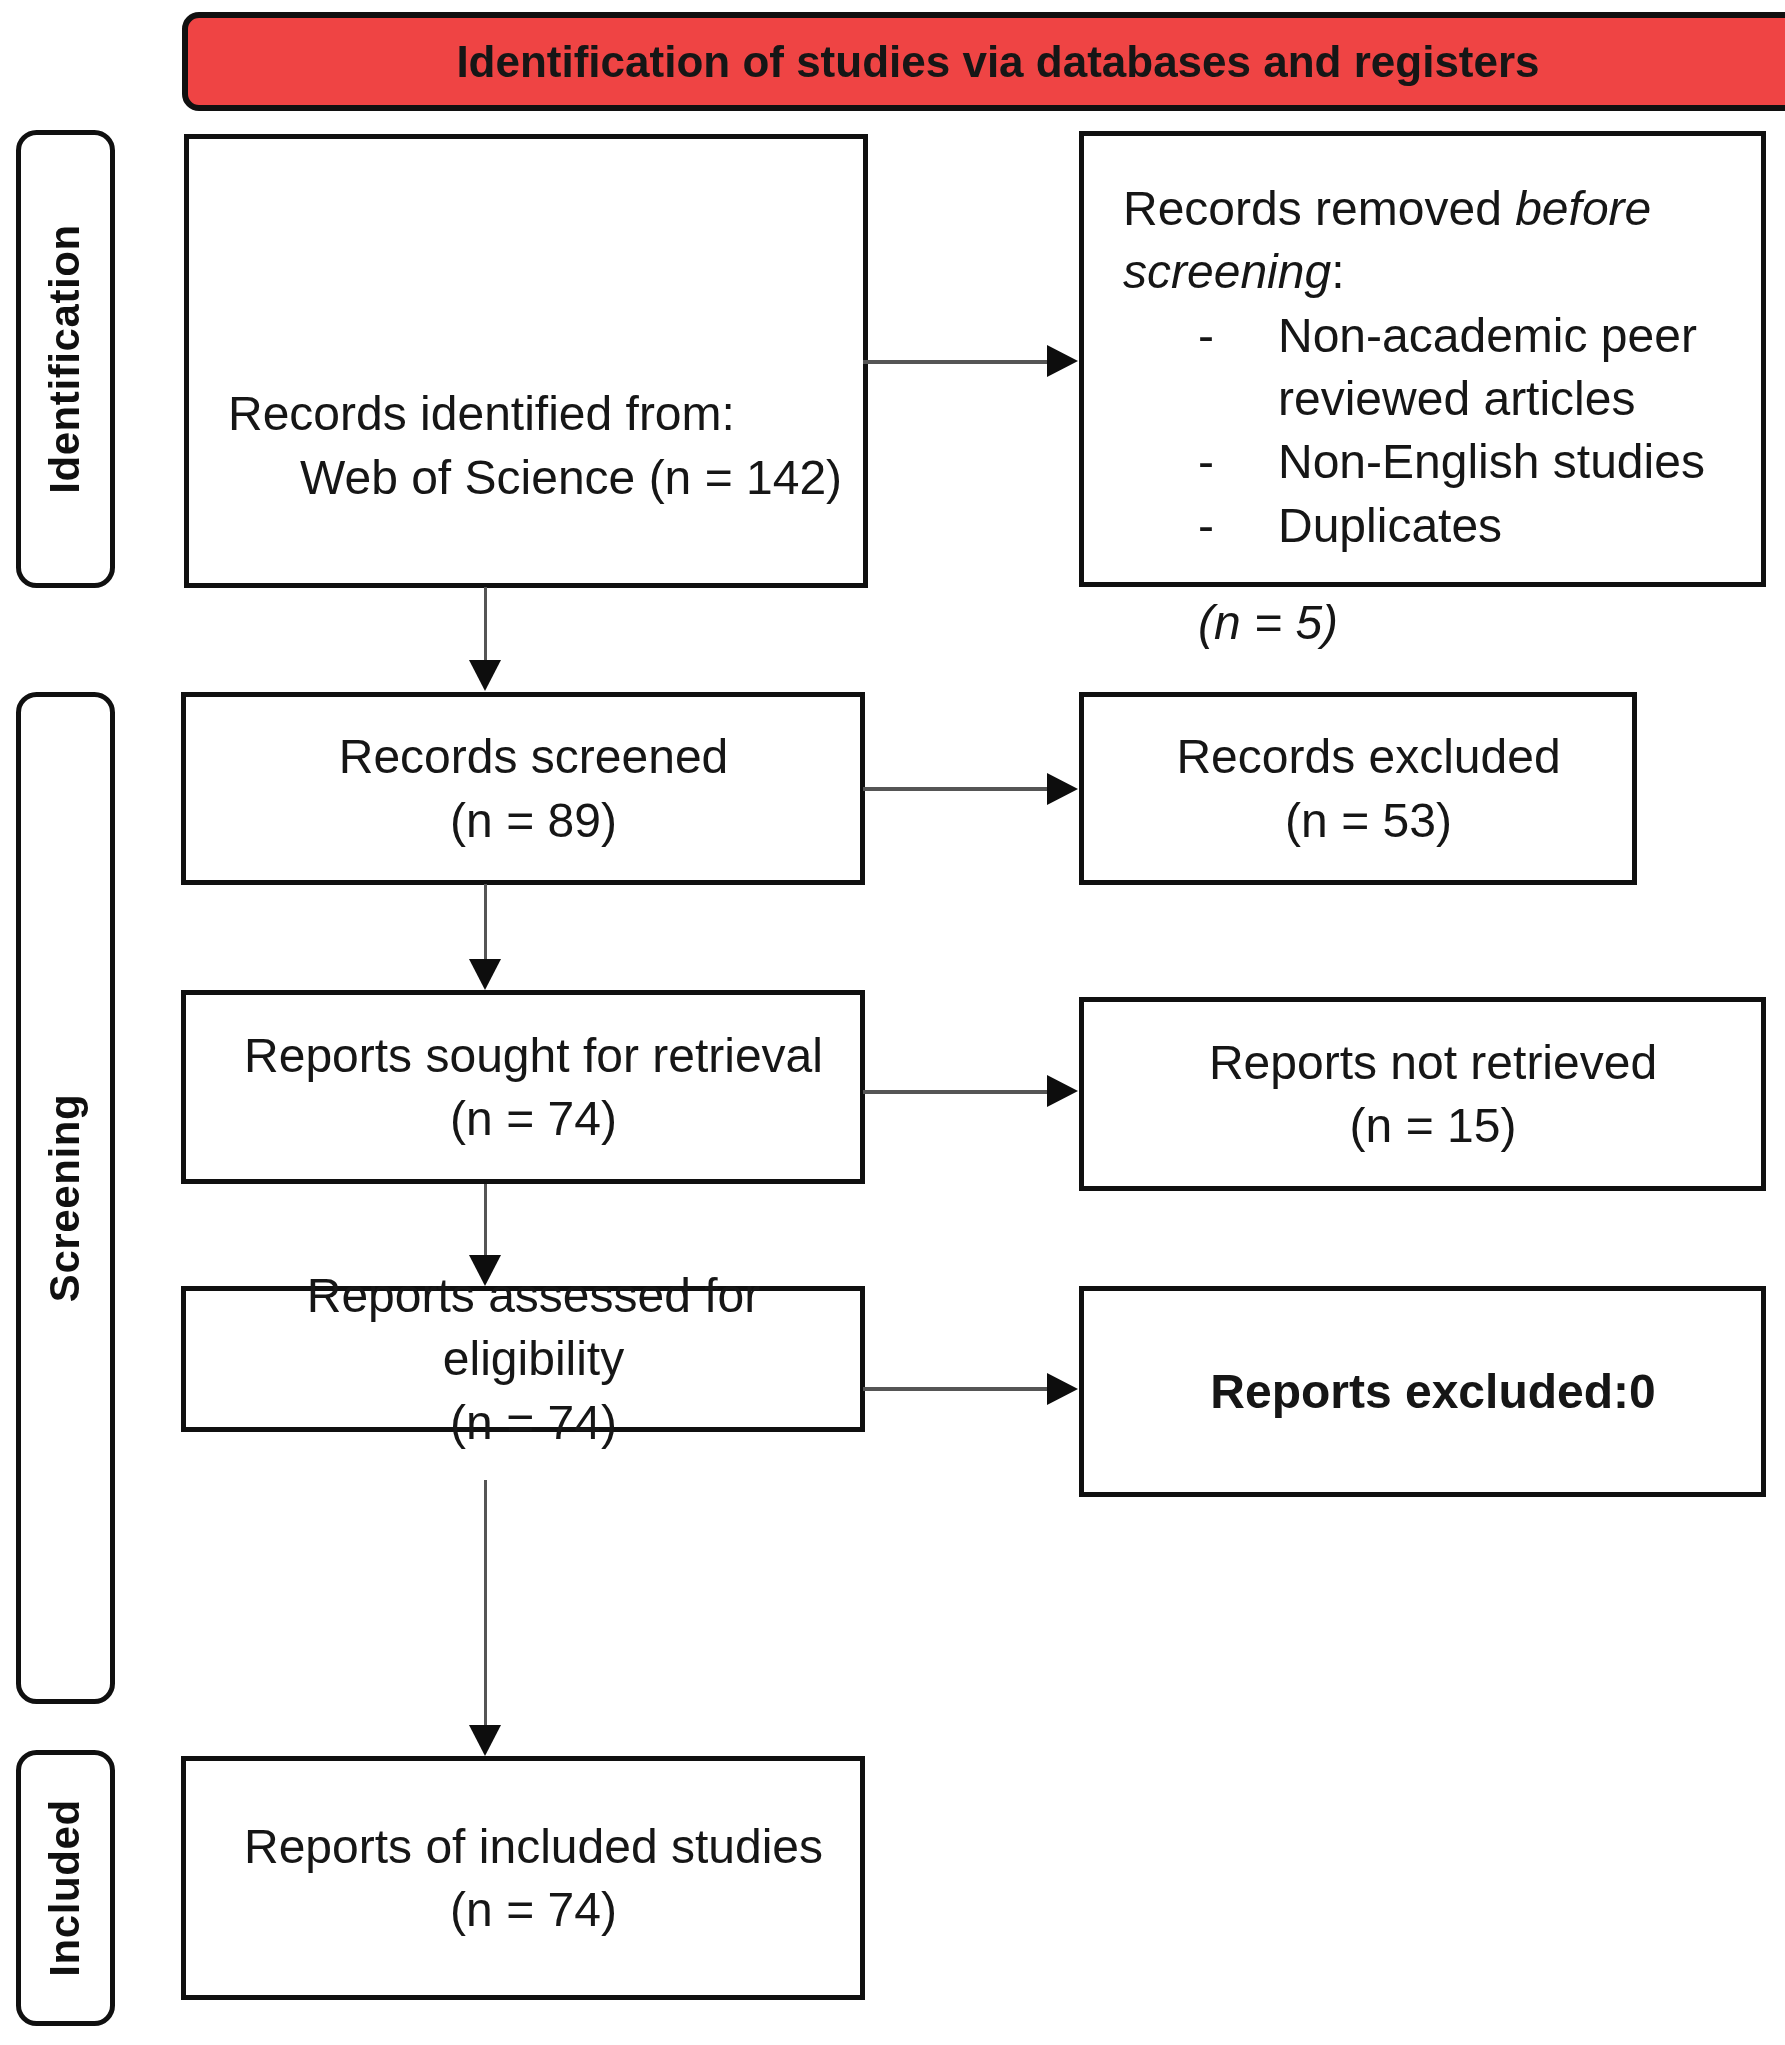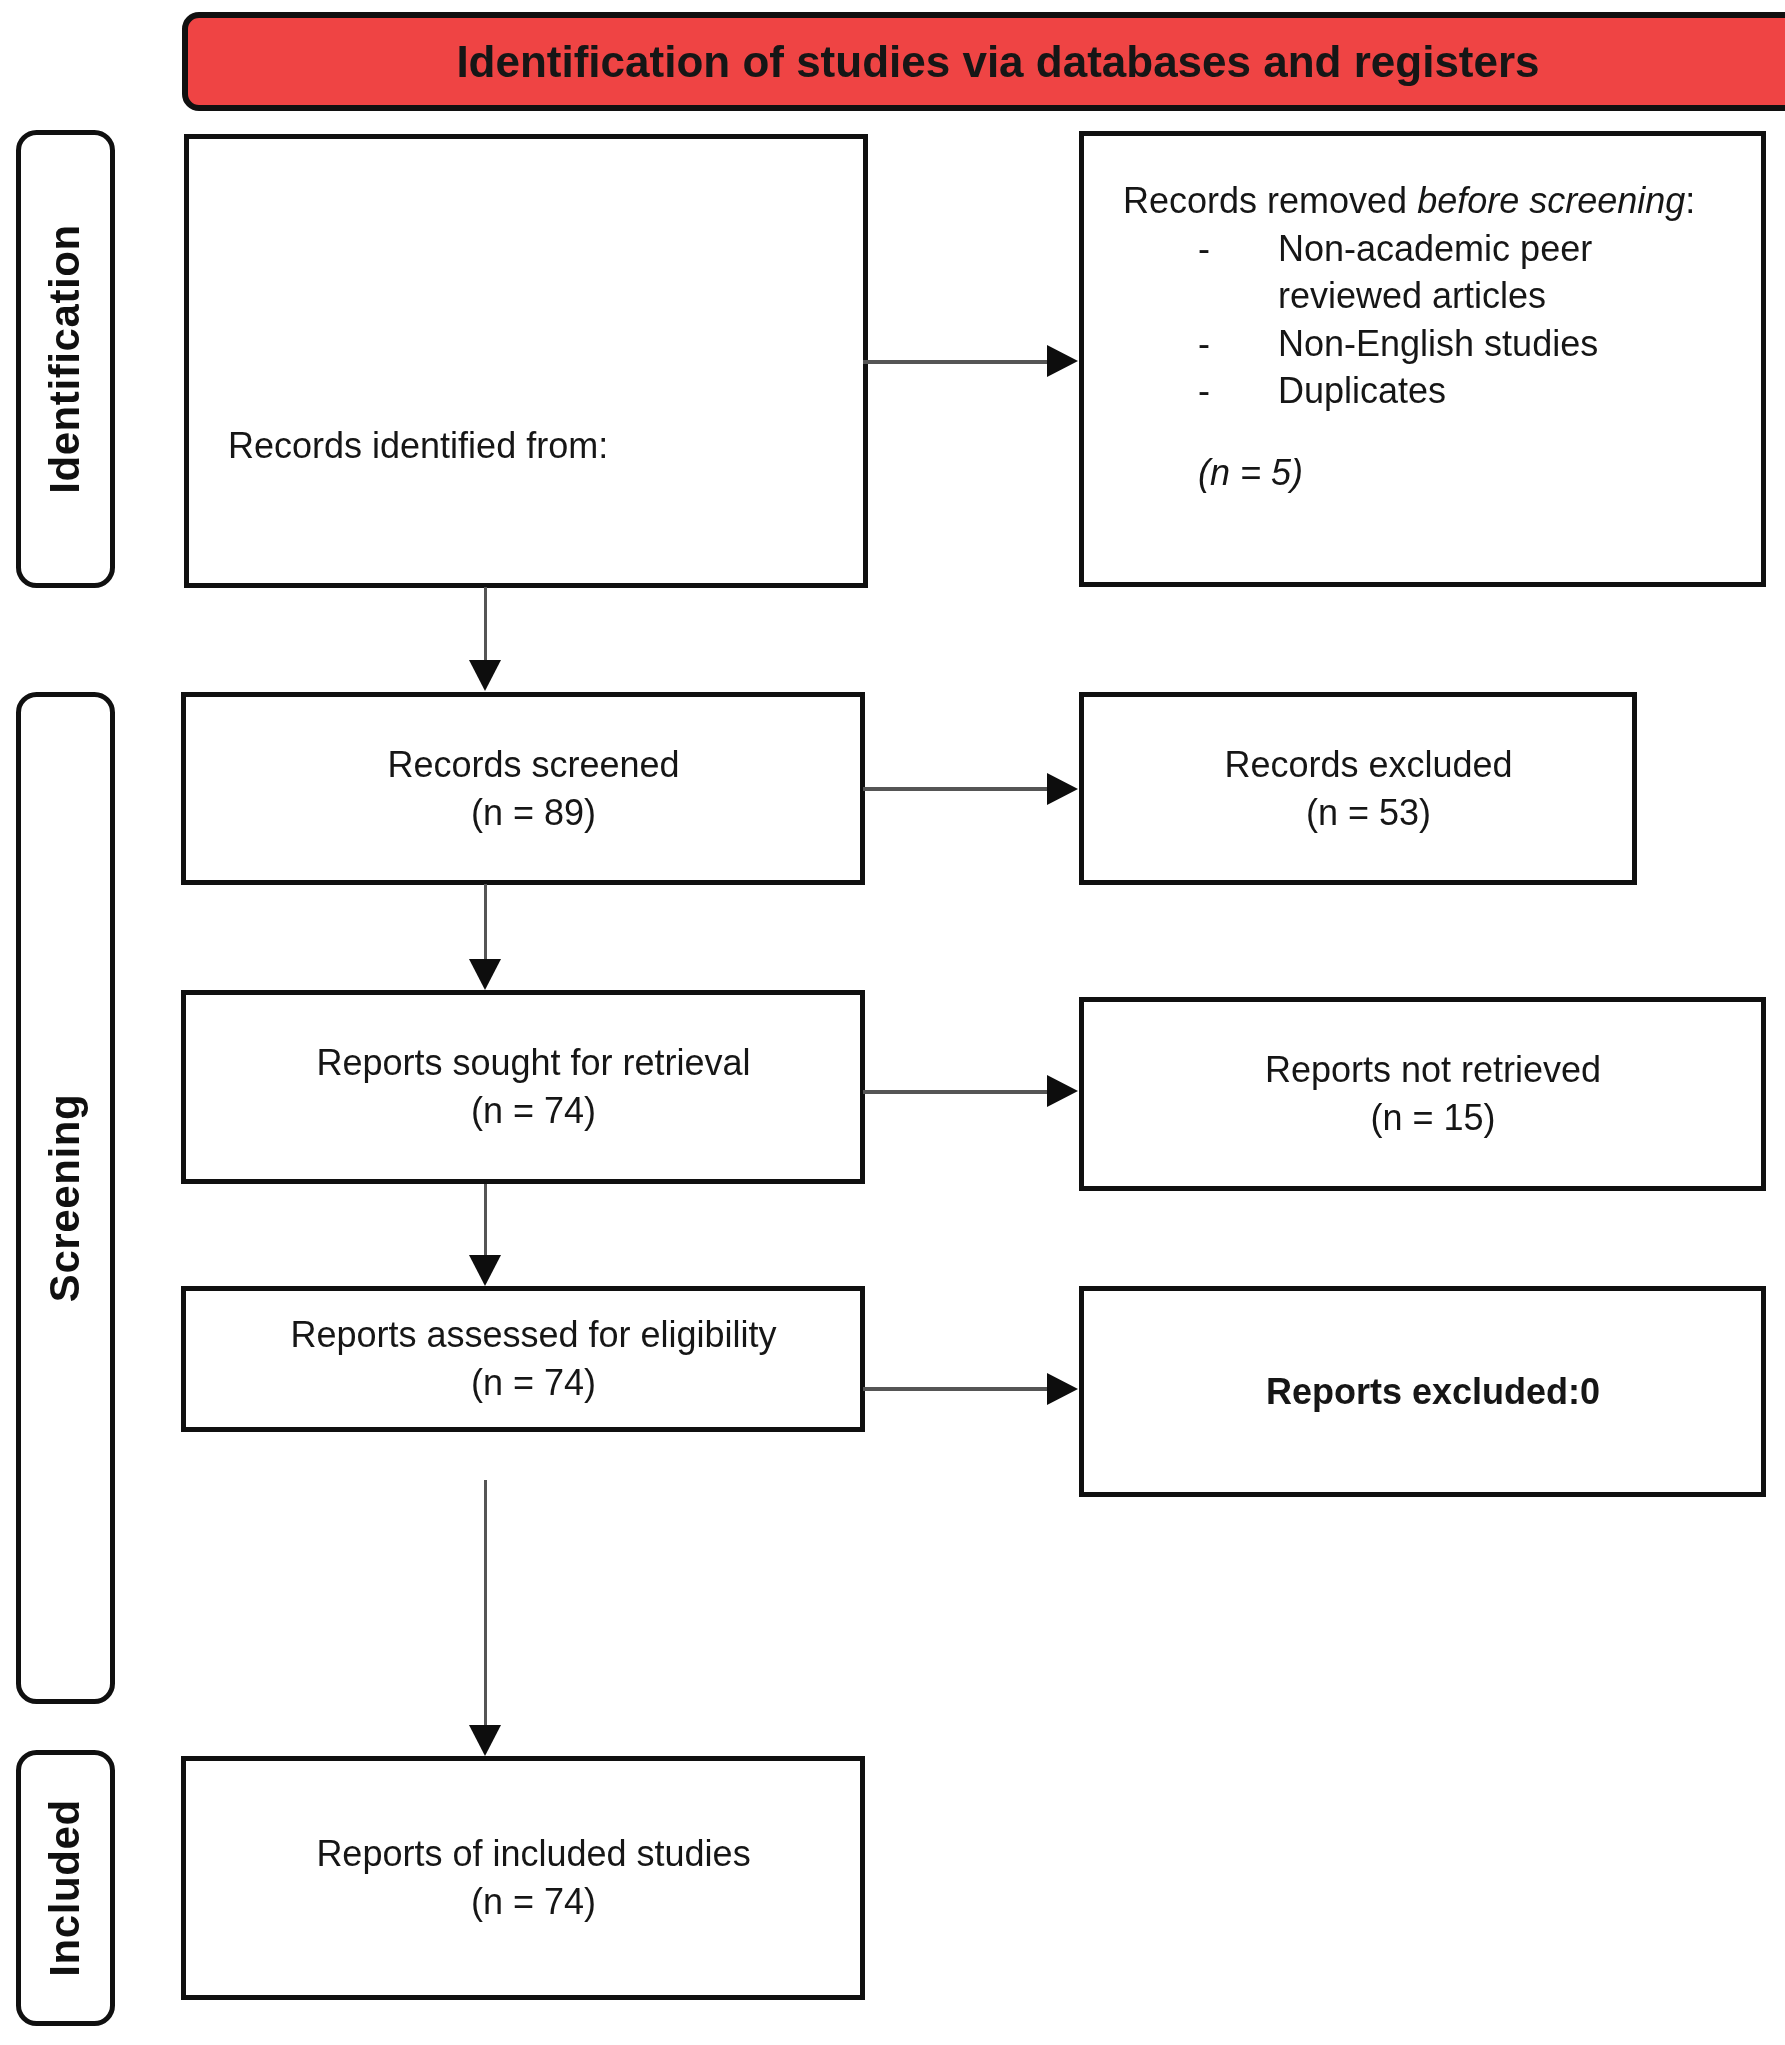--- a/index.html
+++ b/index.html
@@ -44,21 +44,21 @@
     color: #101010;
   }
   .box {
     position: absolute;
     border: 5.4px solid #101010;
     background: #ffffff;
     box-sizing: border-box;
     display: flex;
     flex-direction: column;
     justify-content: center;
-    font-size: 36px;
+    font-size: 48px;
     line-height: 1.32;
     color: #161616;
   }
   .box .ln { display: block; }
   .indent { margin-left: 72px; }
   
   .box-identified { padding: 169px 18px 0 39px; }
   .box-pad { padding: 0 18px 0 39px; text-align: center; }
   
   .box-removed { justify-content: flex-start; padding: 41px 22px 0 39px; }
@@ -98,20 +98,21 @@
   </div>
   <div class="stage" style="top:692px; height:1012px;">
     <span>Screening</span>
   </div>
   <div class="stage" style="top:1750px; height:276px;">
     <span>Included</span>
   </div>
 
   <div class="box box-identified" style="left:184px; top:134px; width:684px; height:454px;">
     <span class="ln">Records identified from:</span>
+    <span class="ln indent">Web of Science (n = 142)</span>
   </div>
 
   <div class="box box-pad" style="left:181px; top:692px; width:684px; height:193px;">
     <span class="ln">Records screened</span>
     <span class="ln">(n = 89)</span>
   </div>
 
   <div class="box box-pad" style="left:181px; top:990px; width:684px; height:194px;">
     <span class="ln">Reports sought for retrieval</span>
     <span class="ln">(n = 74)</span>

